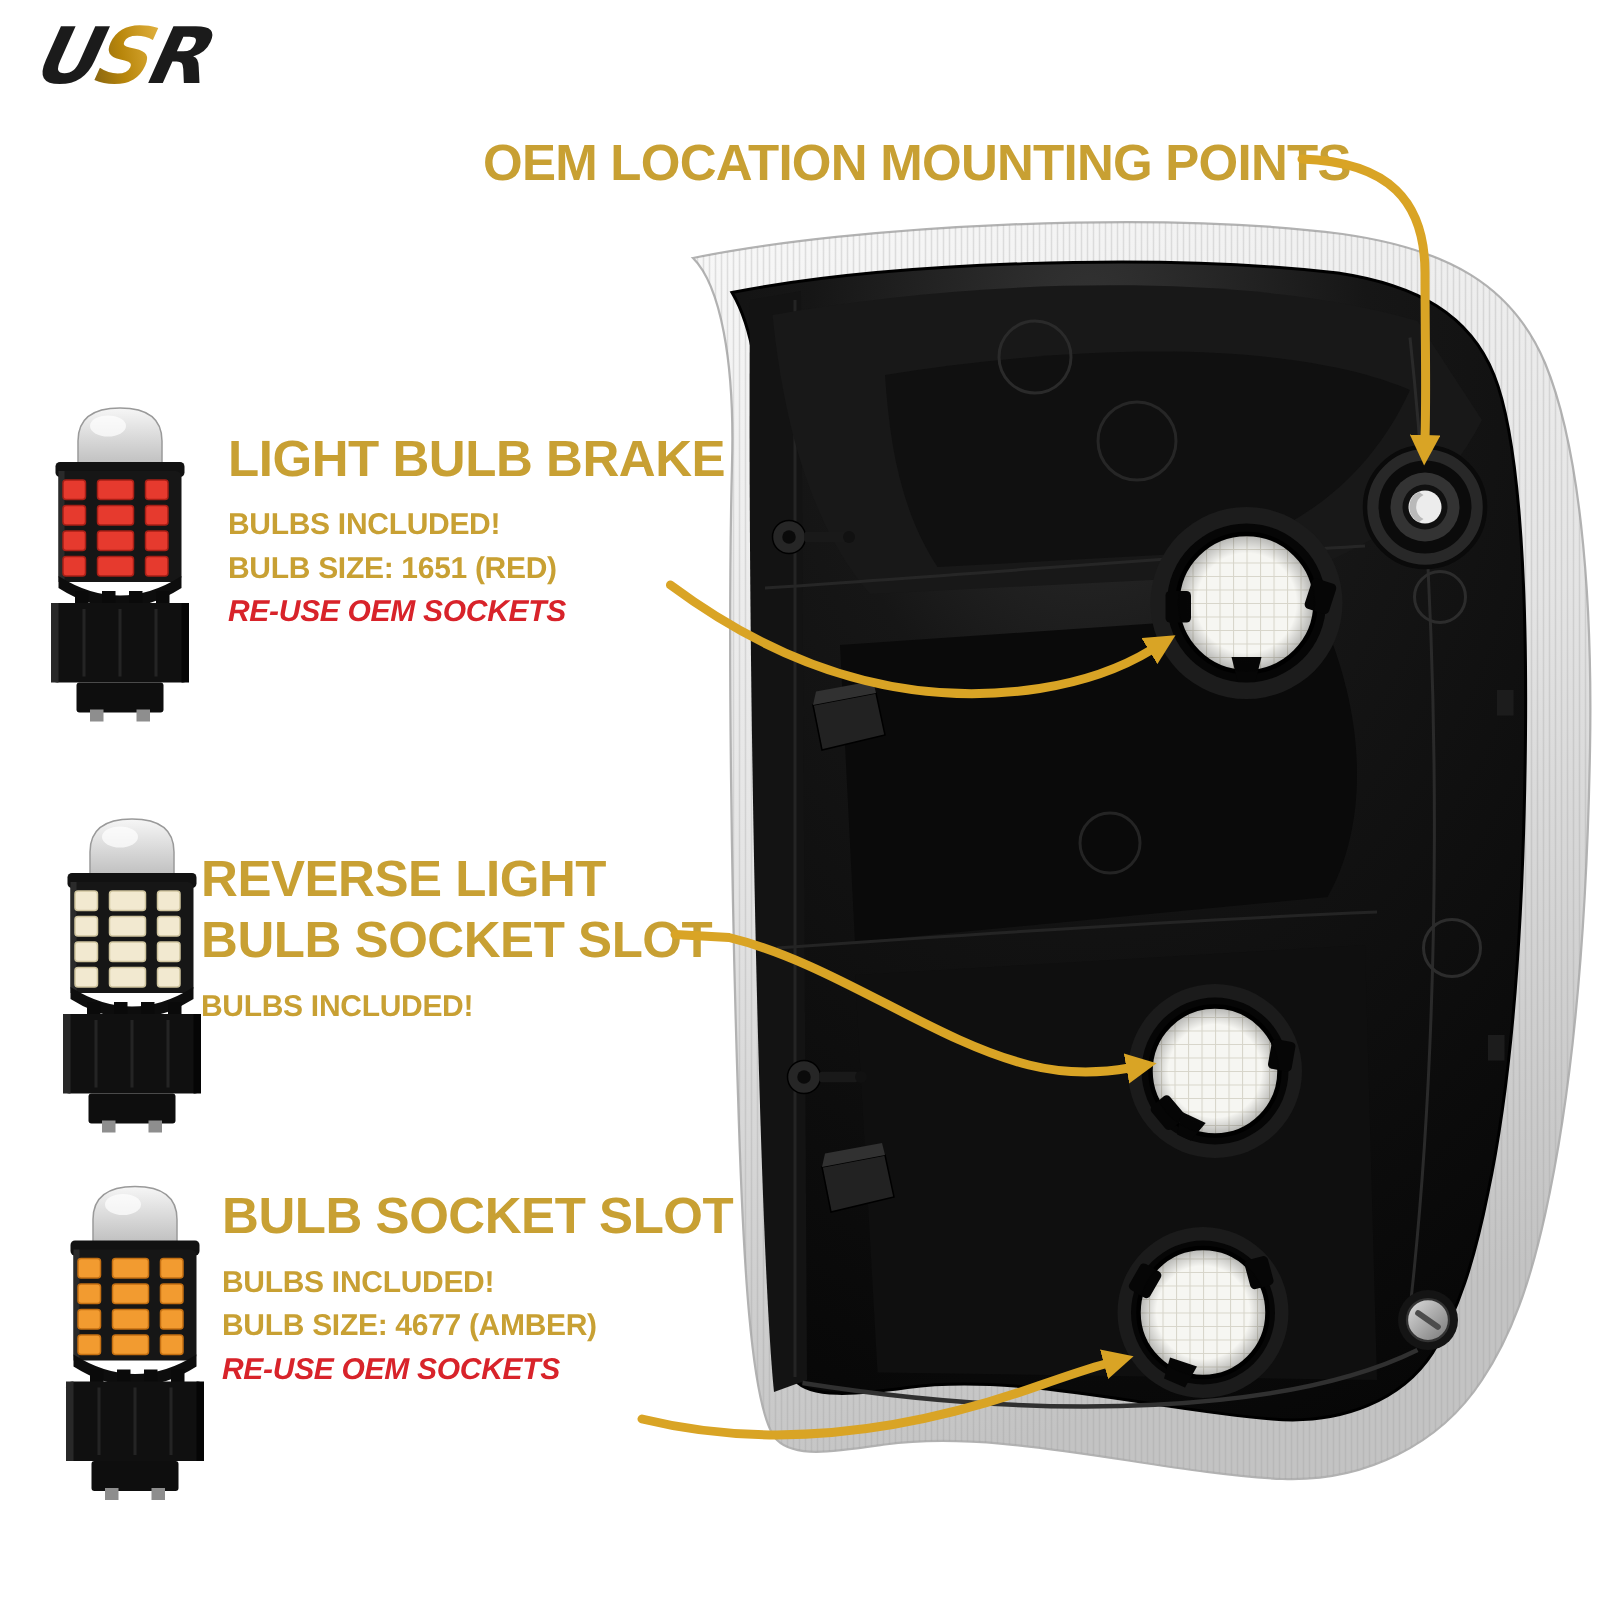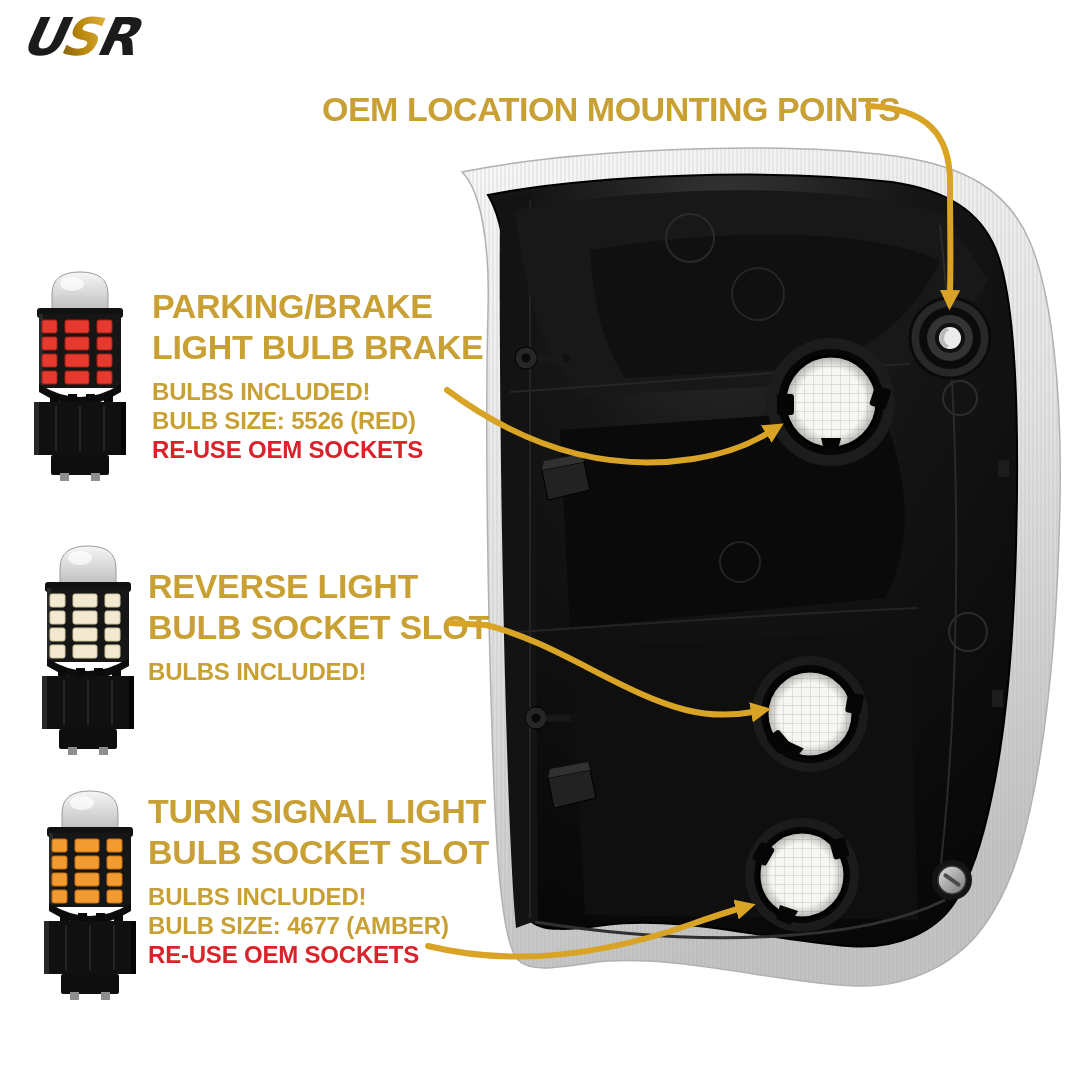--- a/index.html
+++ b/index.html
@@ -17,24 +17,24 @@
   .logo{left:18px;top:8px;width:175px;height:56px;}
   
   .title{
     left:322px;top:90px;font-size:34px;font-weight:bold;letter-spacing:-0.5px;
     color:var(--gold);white-space:nowrap;
   }
   
   .sec-text{white-space:nowrap;}
   .sec-h{font-weight:bold;font-size:34px;line-height:41px;color:var(--gold);letter-spacing:-0.3px;}
   .sec-notes{margin-top:9px;}
-  .sec-note{font-weight:bold;font-size:24px;line-height:29px;color:var(--gold);letter-spacing:-0.2px;}
-  .sec-note.red{color:var(--red);}
+  .sec-note{font-weight:bold;font-size:20px;line-height:29px;color:var(--gold);letter-spacing:-0.2px;}
+  .sec-note.red{color:var(--red);font-style:italic;}
   .sec1-text{left:152px;top:286px;}
-  .sec2-text{left:148px;top:566px;}
+  .sec2-text{left:134px;top:566px;}
   .sec3-text{left:148px;top:791px;}
   
   .bulb{width:122px;height:215px;}
   .bulb1{left:20px;top:268px;}
   .bulb2{left:28px;top:542px;}
   .bulb3{left:30px;top:787px;}
   
   .housing{left:440px;top:130px;width:640px;height:950px;}
   .arrows{left:0;top:0;width:1080px;height:1080px;pointer-events:none;}
 </style>
@@ -241,25 +241,24 @@
   <rect x="14" y="134" width="5" height="53" fill="#282828"></rect>
       <rect x="101" y="134" width="5" height="53" fill="#050505"></rect>
   <line x1="36" y1="138" x2="36" y2="183" stroke="#242424" stroke-width="2"></line>
   <line x1="60" y1="138" x2="60" y2="183" stroke="#242424" stroke-width="2"></line>
   <line x1="84" y1="138" x2="84" y2="183" stroke="#242424" stroke-width="2"></line>
   <rect x="31" y="187" width="58" height="20" rx="2" fill="#0e0e0e"></rect>
   <rect x="40" y="205" width="9" height="8" fill="#8e8e8e"></rect>
       <rect x="71" y="205" width="9" height="8" fill="#8e8e8e"></rect>
     </svg>
   <div class="abs sec-text sec1-text">
-    <div class="sec-h">PARKING/BRAKE</div>
     <div class="sec-h">LIGHT BULB BRAKE</div>
     <div class="sec-notes">
       <div class="sec-note">BULBS INCLUDED!</div>
-      <div class="sec-note">BULB SIZE: 5526 (RED)</div>
+      <div class="sec-note">BULB SIZE: 1651 (RED)</div>
       <div class="sec-note red">RE-USE OEM SOCKETS</div>
     </div>
   </div>
 
   <svg class="abs bulb bulb2" viewBox="0 0 122 215">
   <defs>
         <linearGradient id="domeG" x1="0" y1="0" x2="0" y2="1">
     <stop offset="0" stop-color="#f6f6f6"></stop>
           <stop offset="1" stop-color="#bfbfbf"></stop>
         </linearGradient>
@@ -337,21 +336,20 @@
   <rect x="14" y="134" width="5" height="53" fill="#282828"></rect>
       <rect x="101" y="134" width="5" height="53" fill="#050505"></rect>
   <line x1="36" y1="138" x2="36" y2="183" stroke="#242424" stroke-width="2"></line>
   <line x1="60" y1="138" x2="60" y2="183" stroke="#242424" stroke-width="2"></line>
   <line x1="84" y1="138" x2="84" y2="183" stroke="#242424" stroke-width="2"></line>
   <rect x="31" y="187" width="58" height="20" rx="2" fill="#0e0e0e"></rect>
   <rect x="40" y="205" width="9" height="8" fill="#8e8e8e"></rect>
       <rect x="71" y="205" width="9" height="8" fill="#8e8e8e"></rect>
     </svg>
   <div class="abs sec-text sec3-text">
-    <div class="sec-h">TURN SIGNAL LIGHT</div>
     <div class="sec-h">BULB SOCKET SLOT</div>
     <div class="sec-notes">
       <div class="sec-note">BULBS INCLUDED!</div>
       <div class="sec-note">BULB SIZE: 4677 (AMBER)</div>
       <div class="sec-note red">RE-USE OEM SOCKETS</div>
     </div>
   </div>
 
   <svg class="abs arrows" viewBox="0 0 1080 1080">
     <defs>

